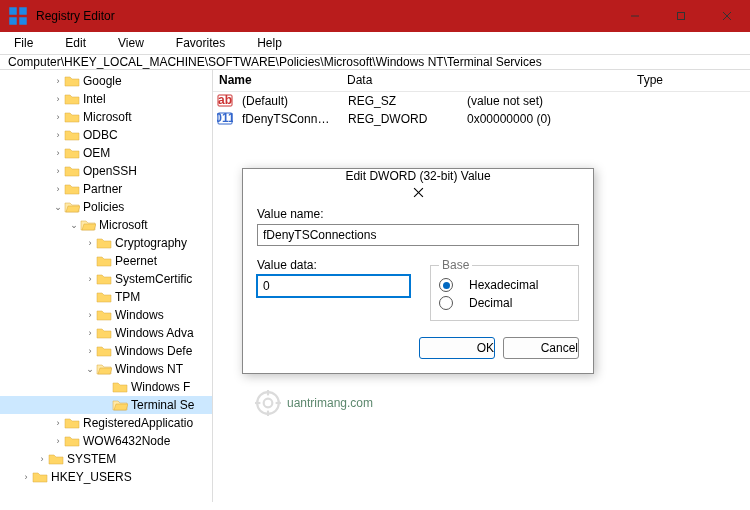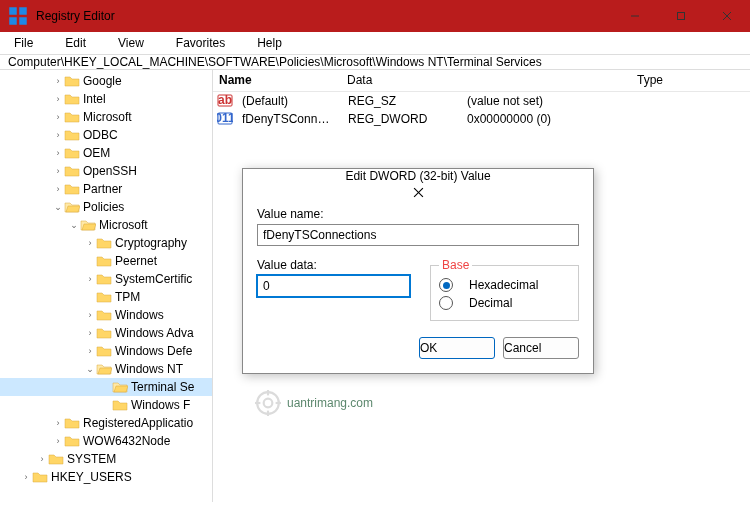--- a/index.html
+++ b/index.html
@@ -47,26 +47,26 @@
 .dialog-title { height: 32px; display: flex; align-items: center; padding: 0 10px; flex-direction: column; }
 .dialog-title .t { flex: 1; color: #000; }
 .dialog-close { width: 28px; height: 28px; display: flex; align-items: center; justify-content: center; }
 .dialog-body { padding: 6px 14px 14px 14px; }
 .field-label { color: #000; margin-bottom: 3px; display: block; }
 .text-input { width: 100%; height: 22px; border: 1px solid #888; padding: 2px 5px; font-size: 12px; background: #fff; }
 .text-input.focused { border: 1px solid #0078d4; outline: 1px solid #0078d4; }
 .row2 { display: flex; margin-top: 12px; gap: 20px; }
 .col-left { width: 153px; }
 .col-right fieldset { border: 1px solid #ccc; padding: 4px 8px 8px 8px; }
-.col-right legend { padding: 0 3px; color: #ef4444; font-size: 12px; }
+.col-right legend { padding: 0 3px; color: #737373; font-size: 12px; }
 .radio-row { display: flex; align-items: center; gap: 16px; padding: 2px 0; }
 .radio-dot { width: 14px; height: 14px; border: 1px solid #555; border-radius: 50%; display: flex; align-items: center; justify-content: center; }
 .radio-dot.on::after { content: ""; width: 7px; height: 7px; background: #0067c0; border-radius: 50%; }
 .dlg-buttons { display: flex; justify-content: flex-end; gap: 8px; margin-top: 16px; }
-.dlg-btn { width: 76px; height: 22px; border: 1px solid #888; border-radius: 3px; background: #fdfdfd; display: flex; align-items: center; justify-content: flex-start; }
+.dlg-btn { width: 76px; height: 22px; border: 1px solid #888; border-radius: 3px; background: #fdfdfd; display: flex; align-items: center; justify-content: flex-end; }
 .dlg-btn.primary { border-color: #0067c0; }
 
 .watermark { position: absolute; left: 255px; top: 390px; display: flex; align-items: center; gap: 6px; color: #14532d; font-size: 20px; opacity: 0.7; pointer-events: none; }
 .watermark svg { width: 26px; height: 26px; }
 </style>
 </head>
 <body>
 
 <div class="titlebar">
   <span class="app-icon">
@@ -228,34 +228,34 @@
         <span class="tree-label">Windows Defe</span>
       </div>
       <div class="tree-row" style="padding-left: 84px;">
         <span class="tree-expander">⌄</span>
         <svg class="tree-icon" viewBox="0 0 16 14">
           <path class="folder-open" d="M1 3 L1 12 L15 12 L15 5 L8 5 L6 3 Z"></path>
           <path d="M2 12 L4 6 L16 6 L14 12 Z" fill="#ffd667" stroke="#d9a93e" stroke-width="0.5"></path>
         </svg>
         <span class="tree-label">Windows NT</span>
       </div>
+      <div class="tree-row" style="padding-left: 100px;">
+        <span class="tree-expander"></span>
+        <svg class="tree-icon" viewBox="0 0 16 14">
+          <path class="folder-closed" d="M1 3 L1 12 L15 12 L15 5 L8 5 L6 3 Z"></path>
+        </svg>
+        <span class="tree-label">Windows F</span>
+      </div>
       <div class="tree-row selected" style="padding-left: 100px;">
         <span class="tree-expander"></span>
         <svg class="tree-icon" viewBox="0 0 16 14">
           <path class="folder-open" d="M1 3 L1 12 L15 12 L15 5 L8 5 L6 3 Z"></path>
           <path d="M2 12 L4 6 L16 6 L14 12 Z" fill="#ffd667" stroke="#d9a93e" stroke-width="0.5"></path>
         </svg>
         <span class="tree-label">Terminal Se</span>
-      </div>
-      <div class="tree-row" style="padding-left: 100px;">
-        <span class="tree-expander"></span>
-        <svg class="tree-icon" viewBox="0 0 16 14">
-          <path class="folder-closed" d="M1 3 L1 12 L15 12 L15 5 L8 5 L6 3 Z"></path>
-        </svg>
-        <span class="tree-label">Windows F</span>
       </div>
       <div class="tree-row" style="padding-left: 52px;">
         <span class="tree-expander">›</span>
         <svg class="tree-icon" viewBox="0 0 16 14">
           <path class="folder-closed" d="M1 3 L1 12 L15 12 L15 5 L8 5 L6 3 Z"></path>
         </svg>
         <span class="tree-label">RegisteredApplicatio</span>
       </div>
       <div class="tree-row" style="padding-left: 52px;">
         <span class="tree-expander">›</span>

